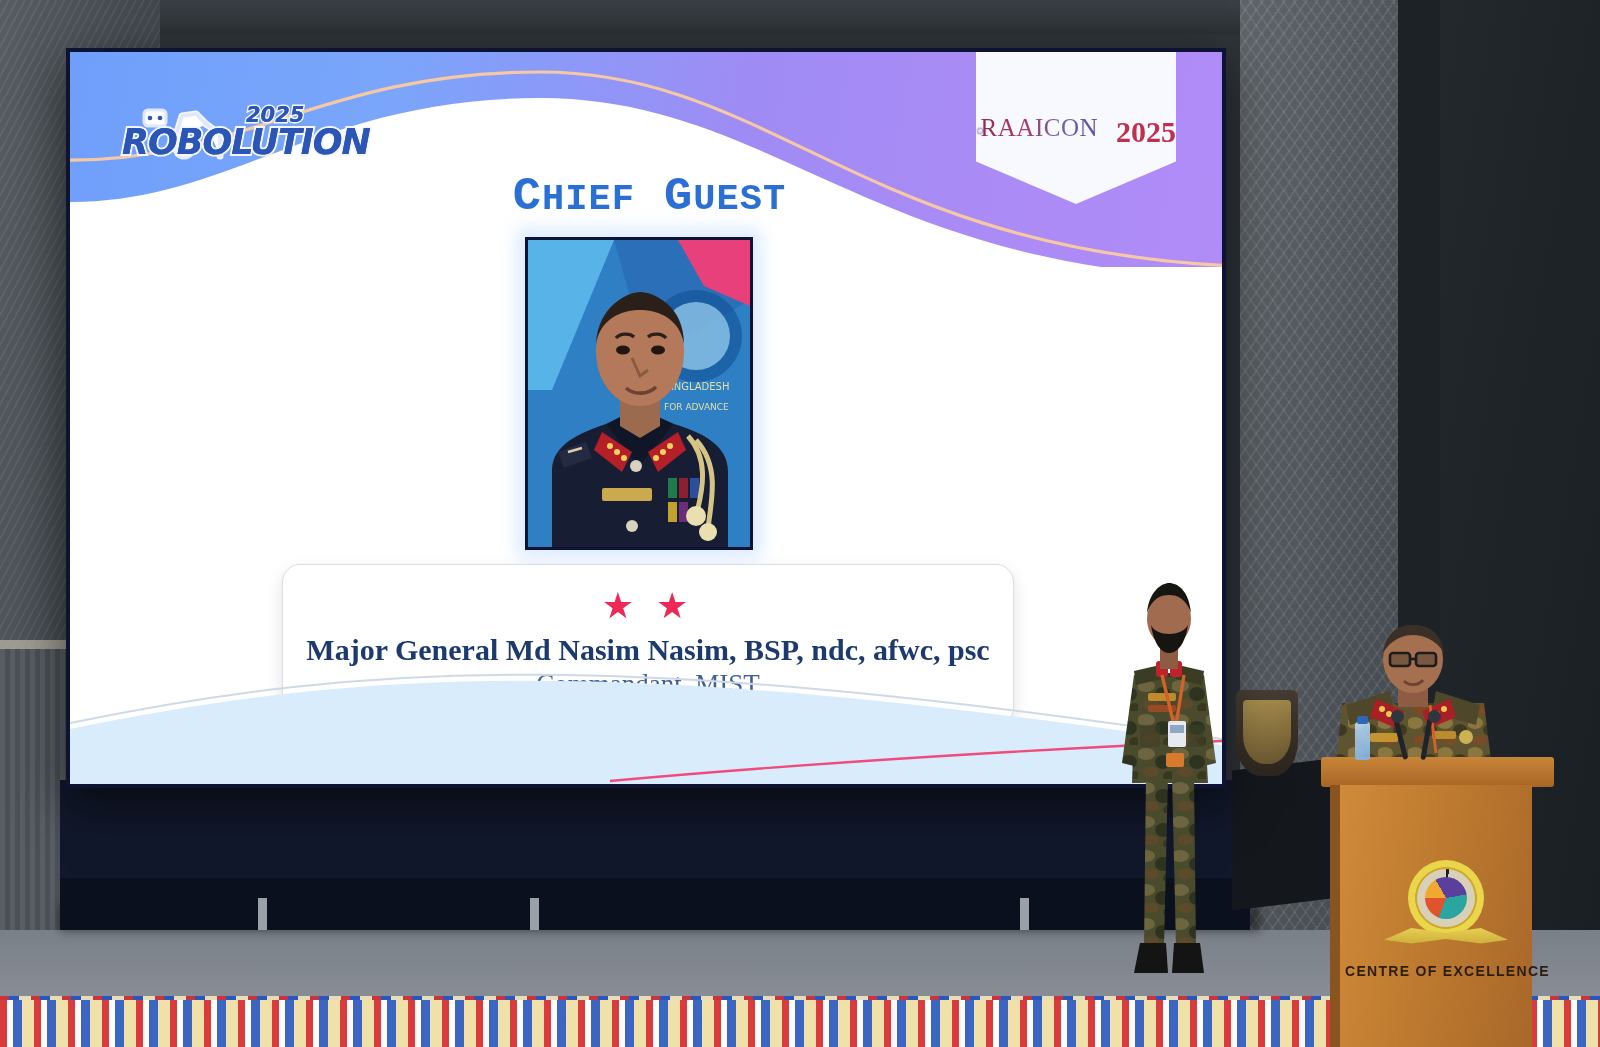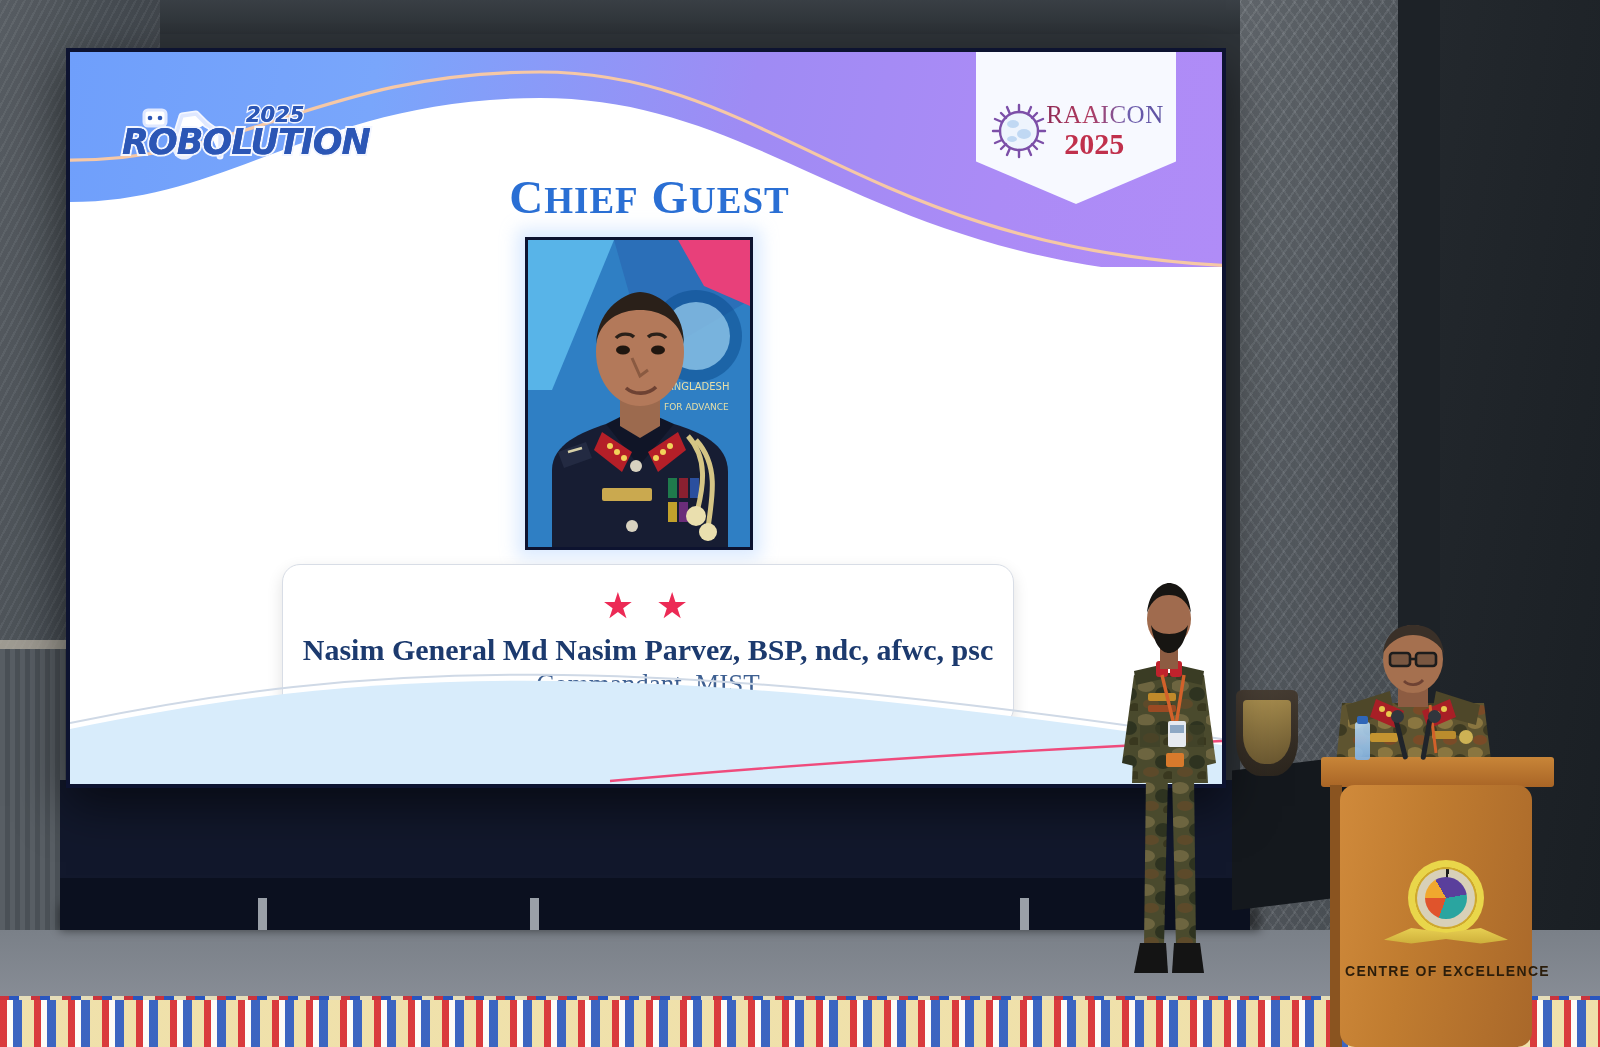--- a/index.html
+++ b/index.html
@@ -63,29 +63,29 @@
   .robo-year{position:absolute;left:124px;top:3px;font-family:"DejaVu Sans",sans-serif;font-weight:bold;
     font-size:21px;color:#2b56b5;-webkit-text-stroke:3px #f3f6ff;paint-order:stroke fill;}
   .robo-year-fill{position:absolute;left:124px;top:3px;font-family:"DejaVu Sans",sans-serif;font-weight:bold;
     font-size:21px;color:#2b56b5;}
 
   
   .badge{position:absolute;right:46px;top:0;width:200px;height:152px;
     background:#f7f9ff;clip-path:polygon(0 0,100% 0,100% 72%,50% 100%,0 72%);
     box-shadow:0 4px 12px rgba(0,0,0,.15);}
   .badge-inner{position:absolute;inset:0;display:flex;align-items:center;justify-content:center;padding-top:6px;}
-  .badge-texts{display:flex;flex-direction:column;align-items:flex-start;margin-left:-4px;}
+  .badge-texts{display:flex;flex-direction:row;align-items:flex-start;margin-left:-4px;}
   .raaicon-word{font-family:"Liberation Serif",serif;font-size:25px;letter-spacing:.5px;line-height:1;
     background:linear-gradient(90deg,#8e2a55 0%,#b13a5e 35%,#6f5fae 70%,#5a4fa0 100%);
     -webkit-background-clip:text;background-clip:text;color:transparent;}
   .raaicon-year{font-family:"Liberation Serif",serif;font-size:30px;font-weight:bold;color:#c0304c;line-height:1.1;
     margin-left:18px;}
 
   .chief-title{position:absolute;left:0;right:0;top:118px;text-align:center;
-    font-family:Liberation Serif, serif;font-weight:bold;font-size:47px;
+    font-family:Liberation Mono, monospace;font-weight:bold;font-size:47px;
     color:#2a6fd4;letter-spacing:1px;margin-left:7px;}
   .chief-title .small{font-size:37px;}
 
   .portrait{position:absolute;left:455px;top:185px;width:228px;height:313px;
     background:#0d1330;padding:3px;box-sizing:border-box;
     box-shadow:0 0 16px 8px rgba(160,200,255,.38);}
   .portrait-in{position:relative;width:100%;height:100%;overflow:hidden;background:#1b4f86;}
 
   .namecard{position:absolute;left:212px;top:512px;width:730px;height:160px;background:#fff;
     border:1px solid #d8dde6;border-radius:18px;box-shadow:0 6px 16px rgba(0,0,0,.12);
@@ -96,21 +96,21 @@
   .role-line{font-family:"Liberation Serif",serif;font-size:27px;color:#3d5f91;line-height:1.3;}
 
   
   .person{position:absolute;}
 
   
   .podium{position:absolute;left:1330px;top:757px;width:215px;height:290px;}
   .podium-top{position:absolute;left:-9px;top:0;width:233px;height:30px;
     background:linear-gradient(180deg,#c88538,#a96526);border-radius:3px;}
   .podium-body{position:absolute;left:10px;top:28px;width:192px;height:262px;
-    background:linear-gradient(100deg,#d08a3b 0%,#c07c30 40%,#a9682a 100%);border-radius:15px;}
+    background:linear-gradient(100deg,#d08a3b 0%,#c07c30 40%,#a9682a 100%);}
   .podium-edge{position:absolute;left:0;top:28px;width:12px;height:262px;background:#8a5420;}
   .emblem{position:absolute;left:68px;top:75px;width:76px;height:76px;border-radius:50%;
     background:radial-gradient(circle,#f2e34a 0 44%,#cfa92c 45% 57%,#e9d64a 58% 100%);}
   .emblem-gear{position:absolute;left:9px;top:9px;width:58px;height:58px;border-radius:50%;
     background:conic-gradient(#1c1c1c 0 6deg,#d8d0b8 6deg 12deg);}
   .emblem-core{position:absolute;left:17px;top:17px;width:42px;height:42px;border-radius:50%;overflow:hidden;
     background:conic-gradient(from 200deg,#e0542c 0 70deg,#f0a82e 70deg 130deg,#5a3f9c 130deg 240deg,#2aa5a0 240deg 360deg);}
   .emblem-wing{position:absolute;left:44px;top:143px;width:124px;height:26px;
     background:linear-gradient(180deg,#e7cf52,#bd9a2b);
     clip-path:polygon(0 45%,22% 0,50% 18%,78% 0,100% 45%,78% 60%,50% 42%,22% 60%);}
@@ -288,21 +288,21 @@
             <rect x="74" y="248" width="50" height="13" rx="2" fill="#caa94f"></rect>
 
             <circle cx="108" cy="226" r="6" fill="#d8d2c0"></circle>
             <circle cx="104" cy="286" r="6" fill="#d8d2c0"></circle>
           </svg>
         </div>
       </div>
 
       <div class="namecard">
         <div class="stars">★ ★</div>
-        <div class="name-line">Nasim General Md Nasim Parvez, BSP, ndc, afwc, psc</div>
+        <div class="name-line">Major General Md Nasim Nasim, BSP, ndc, afwc, psc</div>
         <div class="role-line">Commandant, MIST</div>
       </div>
 
       <svg class="bottom-wave" viewBox="0 0 1152 135" preserveAspectRatio="none">
         <path d="M0,80 C300,18 560,8 1152,96 L1152,135 L0,135 Z" fill="#d8ecfb"></path>
         <path d="M0,74 C300,12 560,2 1152,90" fill="none" stroke="#cfd9e6" stroke-width="2"></path>
         <path d="M540,132 C760,112 980,100 1152,92" fill="none" stroke="#ef4b7c" stroke-width="2.4"></path>
       </svg>
 
     </div>

